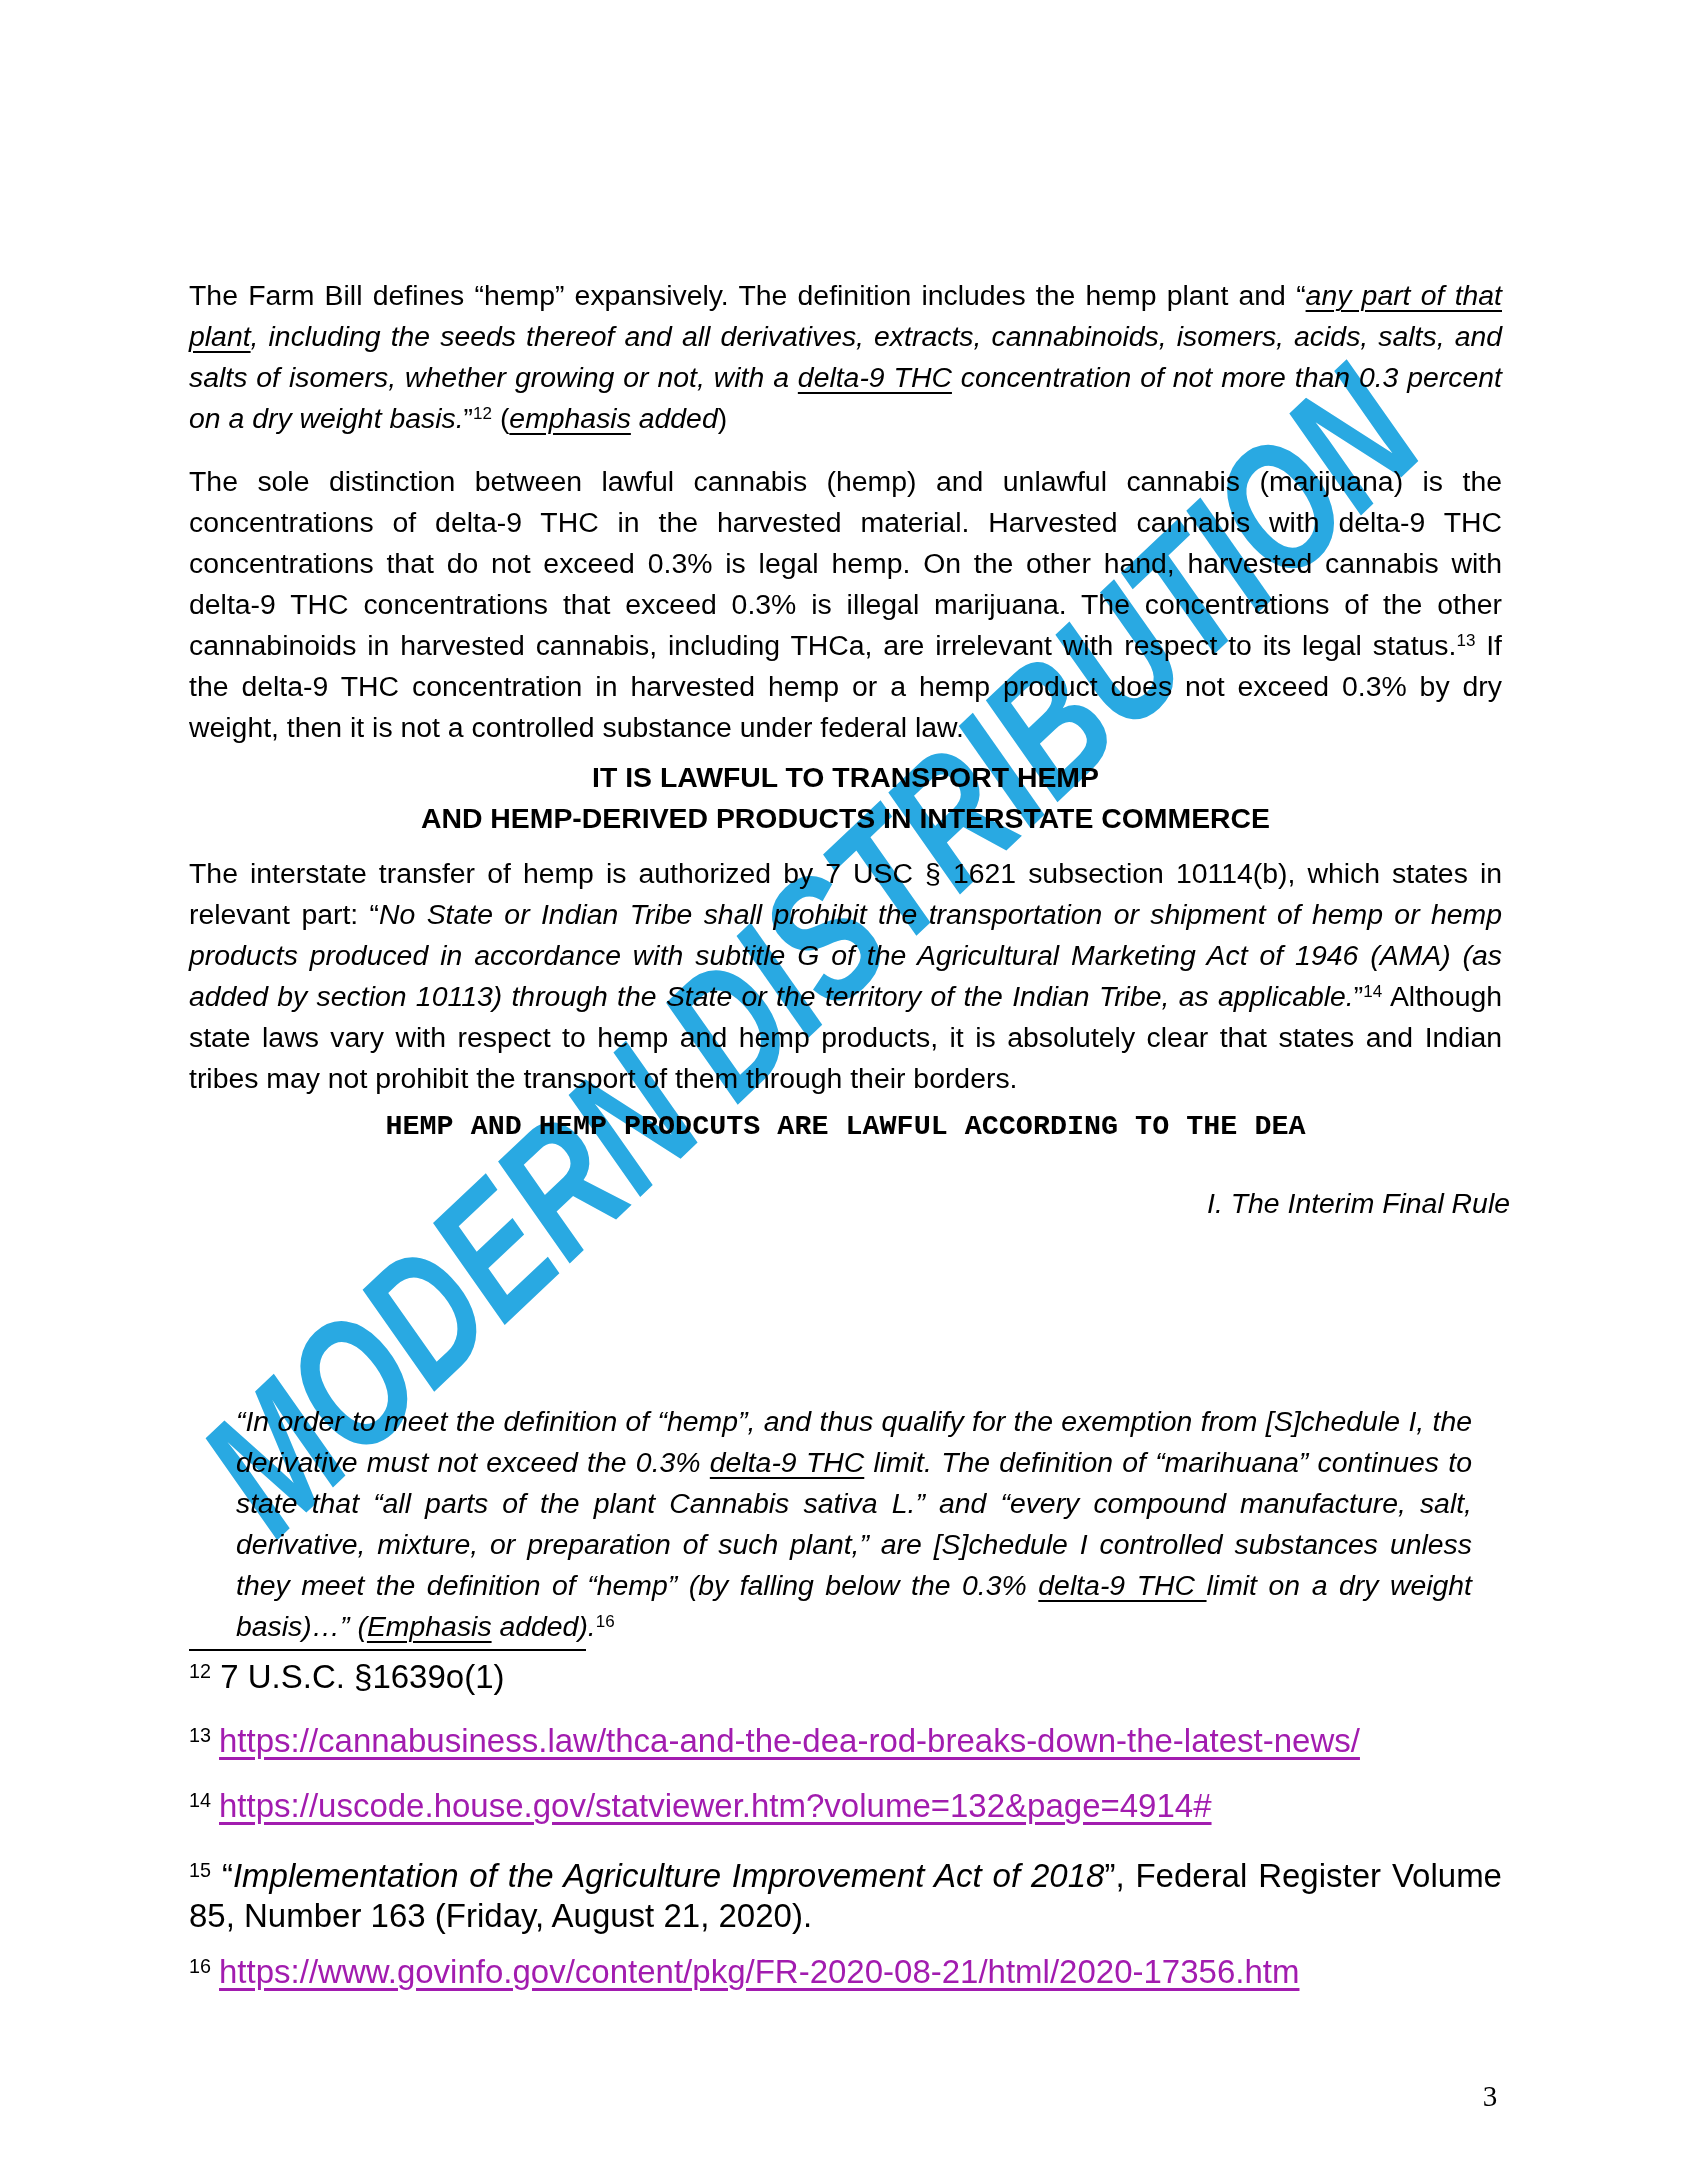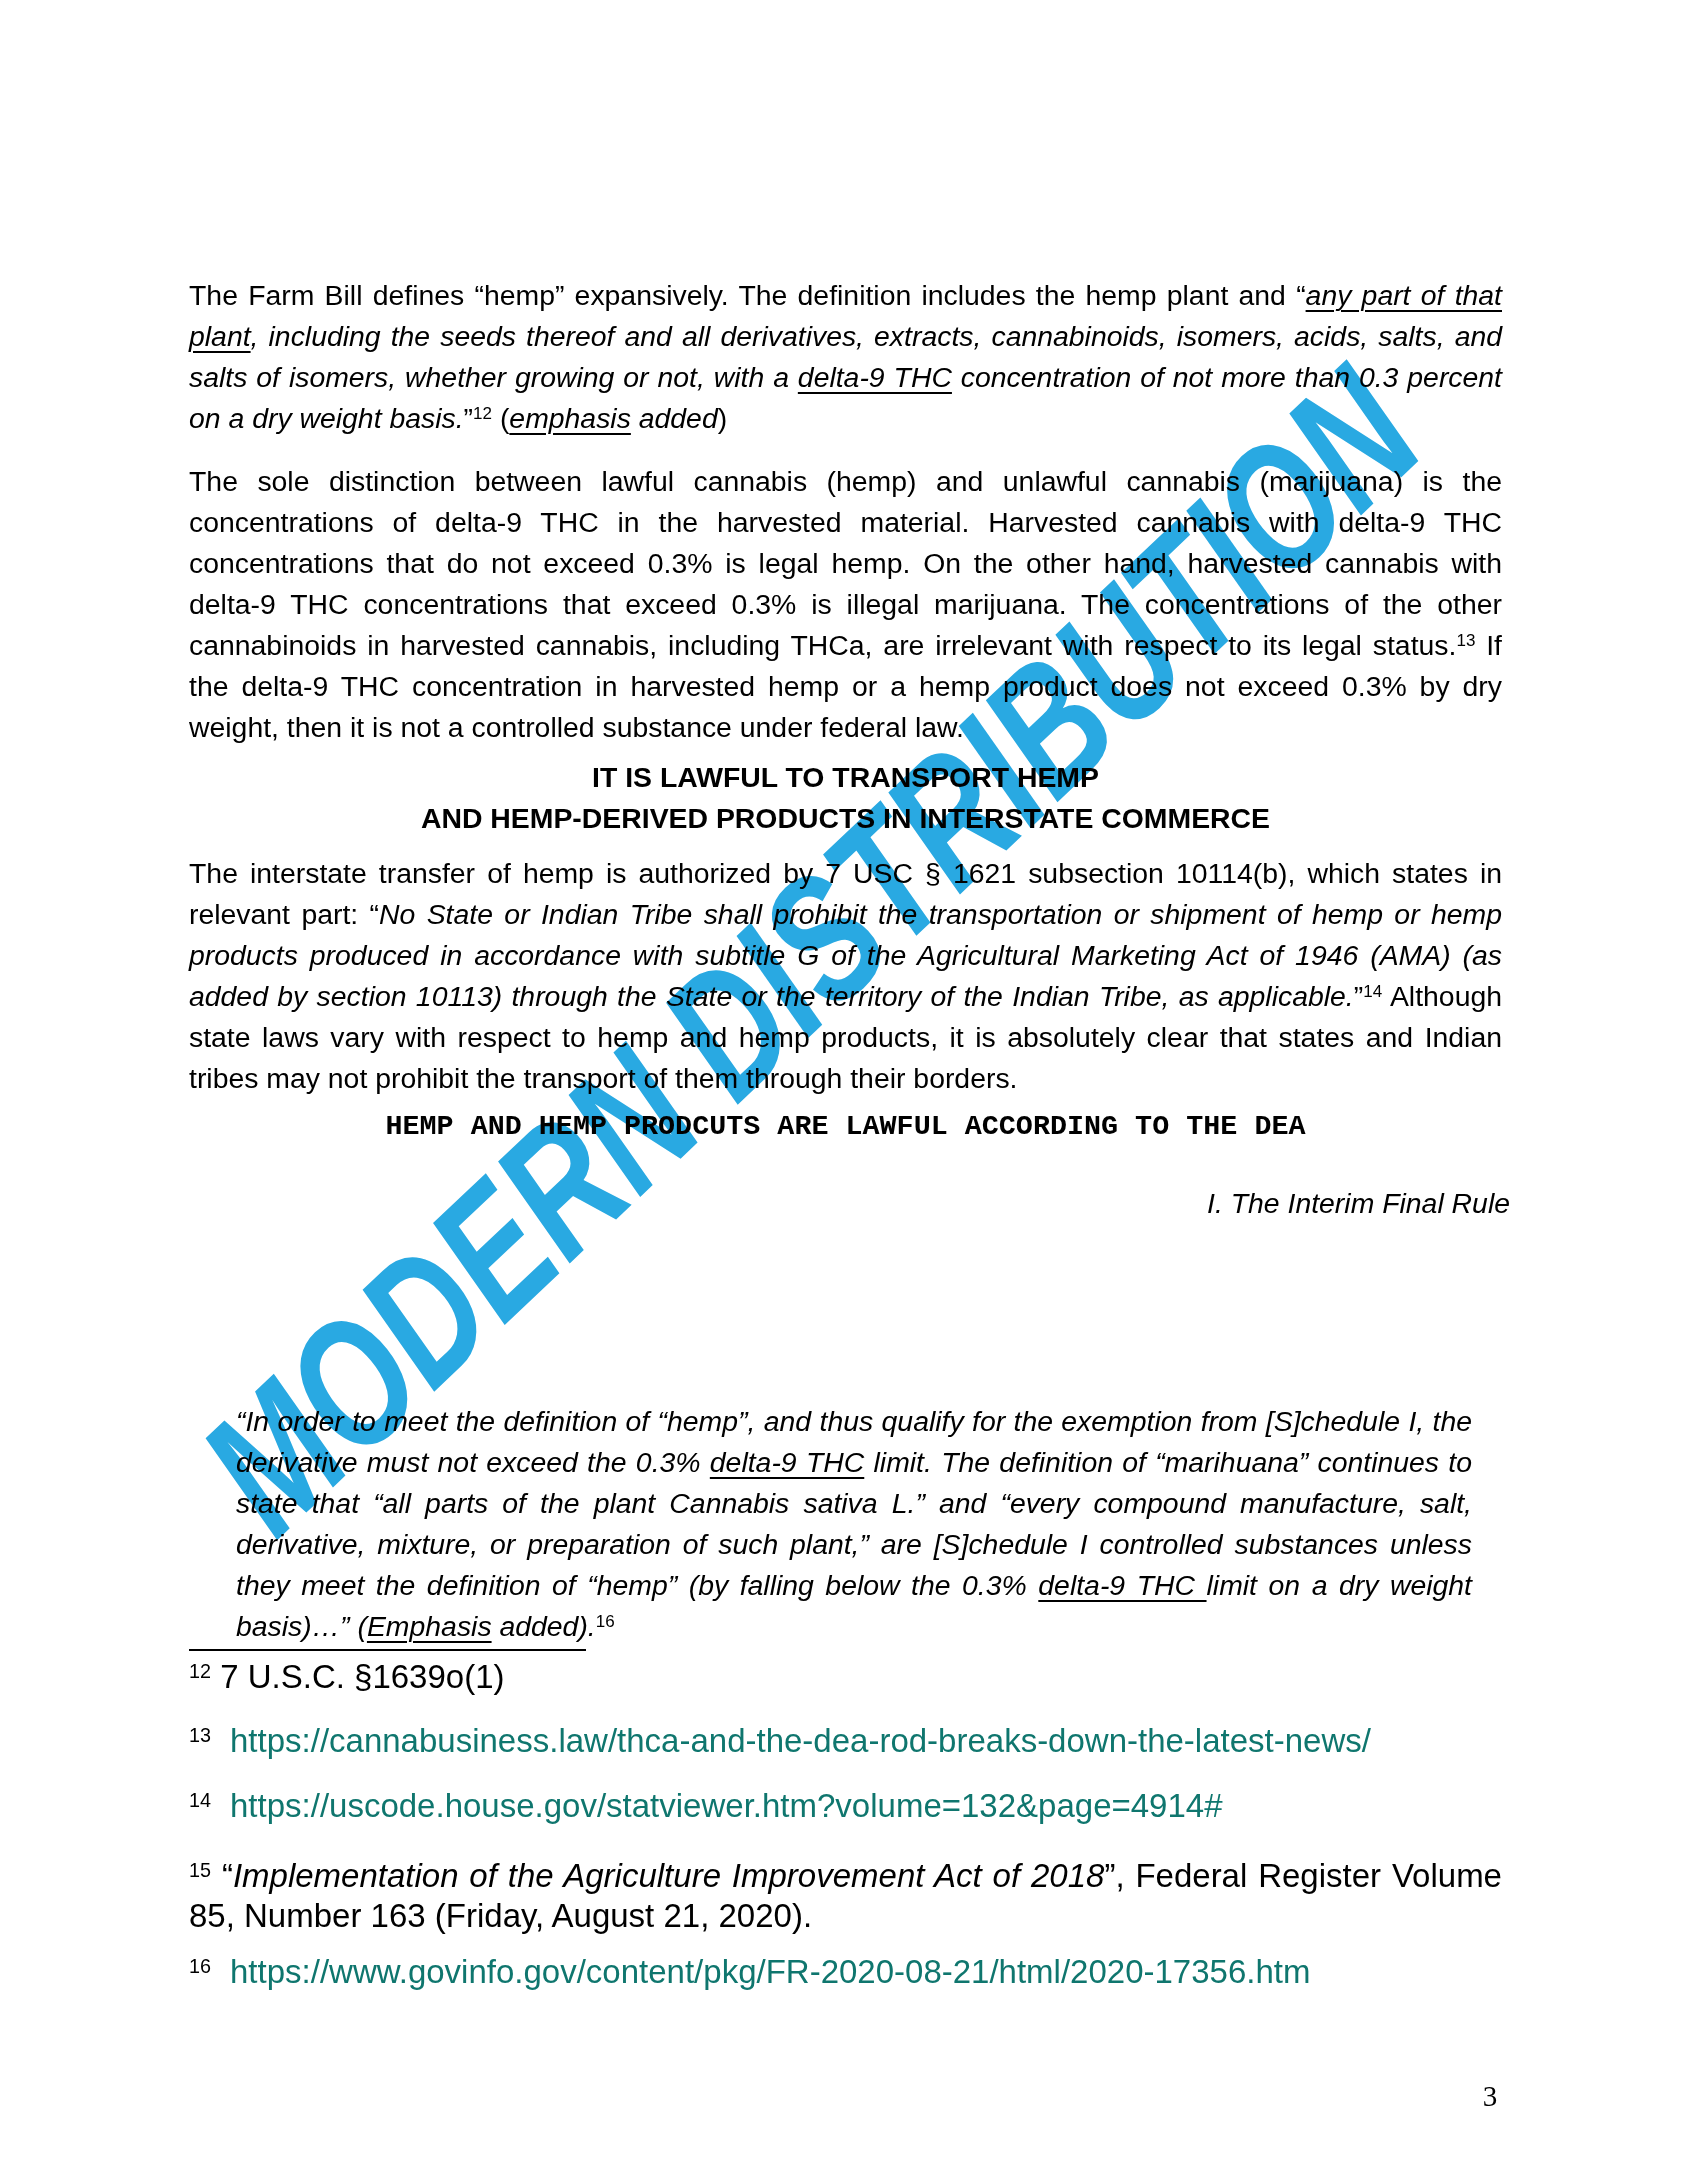--- a/index.html
+++ b/index.html
@@ -12,22 +12,22 @@
        letter-spacing:0px;pointer-events:none;}
   .content{position:absolute;left:0;top:0;width:1687px;height:1890px;z-index:1;}
   .block{position:absolute;left:189px;width:1313px;font-size:28.4px;line-height:41px;
        text-align:justify;}
   .heading{font-weight:bold;text-align:center;}
   .bq{left:236px;width:1236px;}
   .i{font-style:italic;}
   .u{text-decoration:underline;text-decoration-thickness:2px;text-underline-offset:4.6px;}
   .sup{font-size:0.6em;position:relative;top:-0.5em;line-height:0;}
   .fn{font-size:33px;line-height:40px;text-align:justify;}
-  .fn .link{margin-left:19px;text-decoration-thickness:2.6px;
-       text-underline-offset:5.3px;color:#0f766e;cursor:pointer;}
+  .fn .link{margin-left:8px;text-decoration:underline;text-decoration-thickness:2.6px;
+       text-underline-offset:5.3px;color:#a21caf;cursor:pointer;}
   .fnrule{position:absolute;left:189px;top:1649px;width:397px;height:0;
        border-top:2.6px solid #000;}
   .subhead{padding-left:8px;text-align:right;}
   .pagenum{position:absolute;top:2079px;left:1470px;width:40px;
        font-family:"Liberation Serif",serif;font-size:29px;line-height:34px;
        text-align:center;}
 </style>
 </head>
 <body>
 

